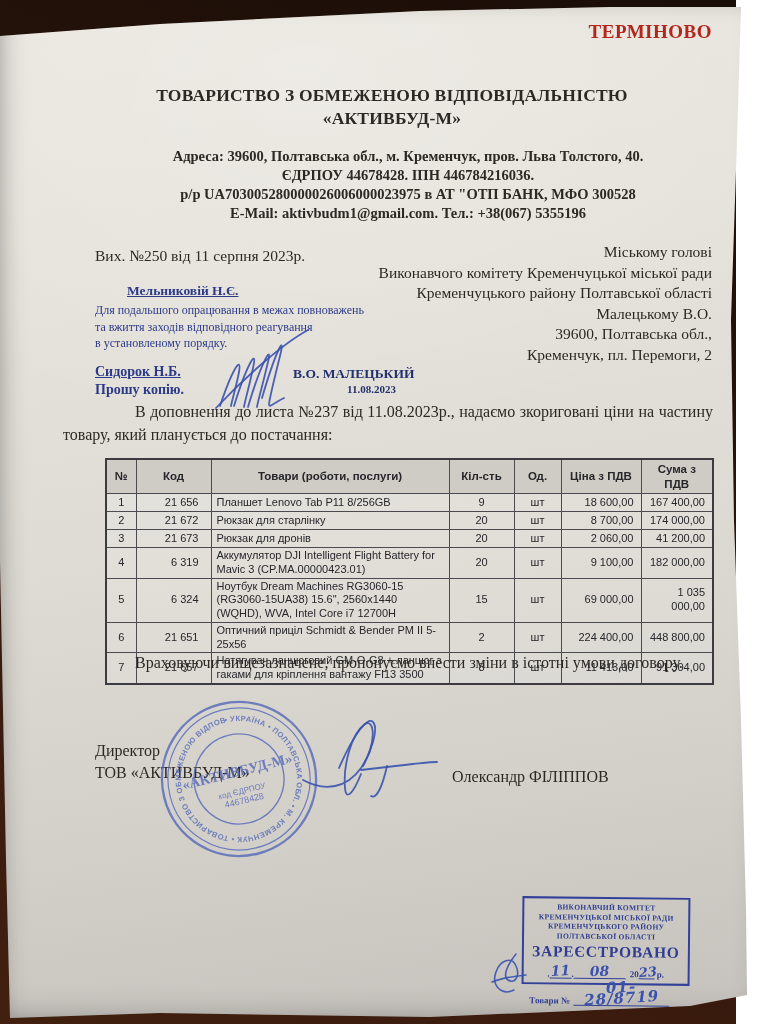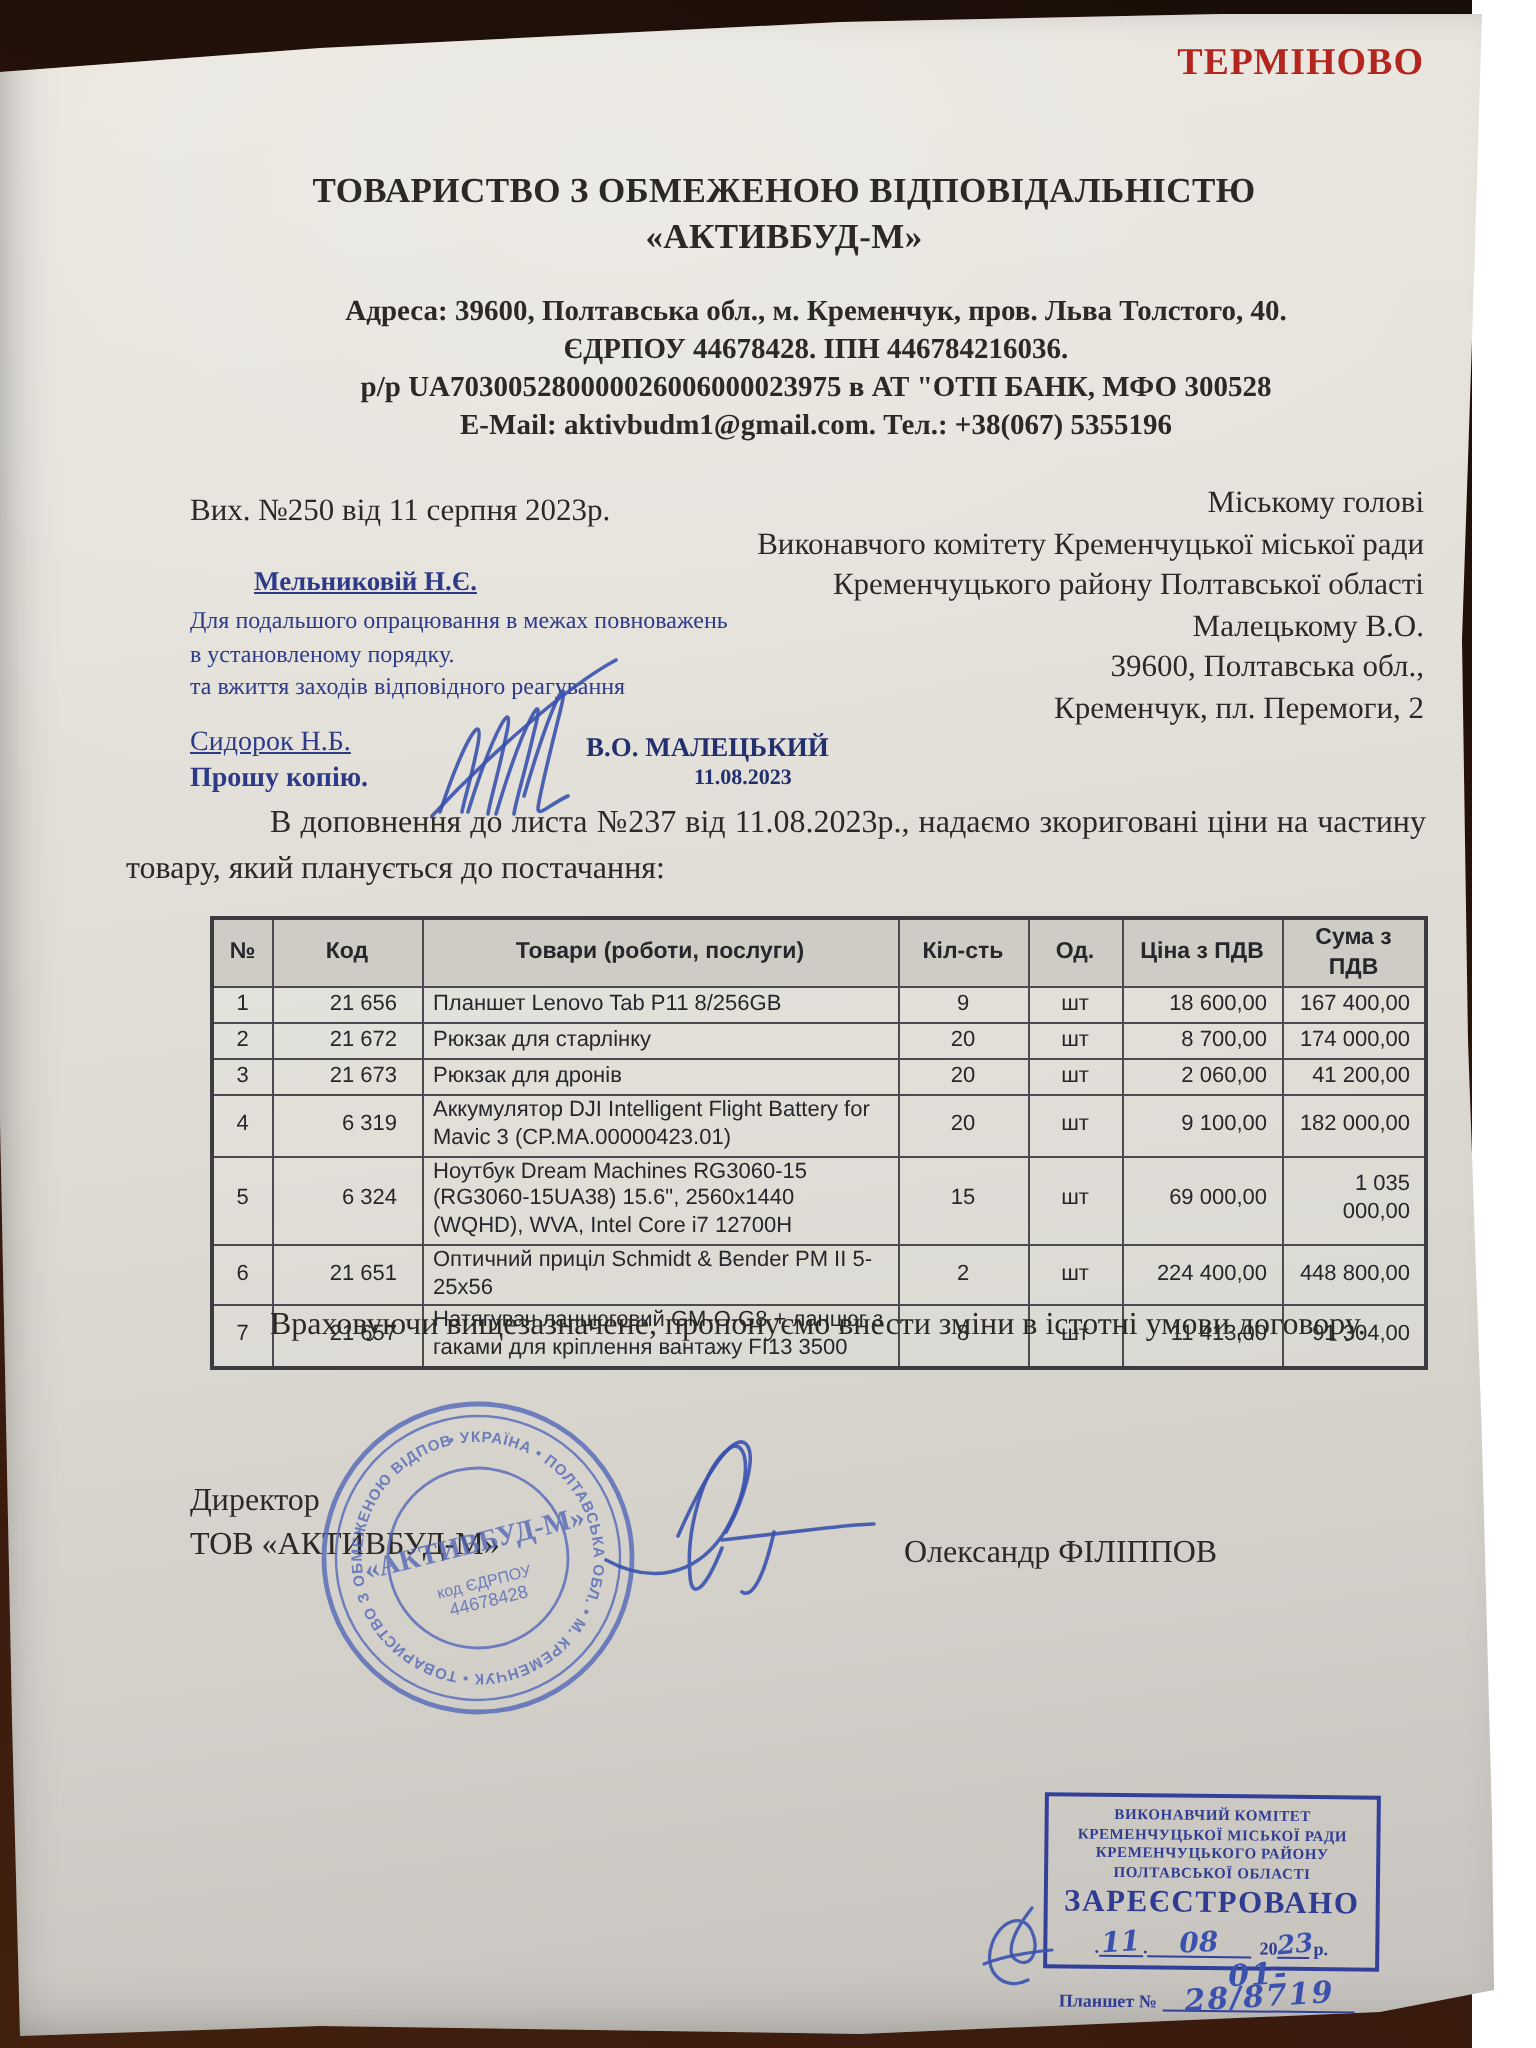--- a/index.html
+++ b/index.html
@@ -17,21 +17,21 @@
   
   .urgent{left:0;top:21px;width:712px;text-align:right;font-size:19px;font-weight:bold;color:#b2261e;letter-spacing:.5px;}
   .title{left:84px;top:84px;width:616px;text-align:center;font-size:17.5px;font-weight:bold;line-height:23px;letter-spacing:.2px;}
   .address{left:60px;top:147px;width:696px;text-align:center;font-size:14.5px;line-height:19px;font-weight:bold;}
   .ref{left:95px;top:247px;font-size:15.5px;}
   .recipient{left:300px;top:242px;width:412px;text-align:right;font-size:15.5px;line-height:20.5px;}
   
   .resolution{left:95px;top:283px;width:280px;color:#2c3a88;}
   .res-name{margin-left:32px;font-size:13.5px;font-weight:bold;text-decoration:underline;}
   .res-lines{margin-top:3px;font-size:12px;line-height:16.5px;}
-  .res-name2{margin-top:12px;font-size:14px;font-weight:normal;text-decoration:underline;}
+  .res-name2{margin-top:12px;font-size:14px;font-weight:bold;text-decoration:underline;}
   .res-request{margin-top:2px;font-size:14px;font-weight:bold;}
   .res-signer{left:293px;top:366px;font-size:13.5px;font-weight:bold;color:#23306f;}
   .res-date{left:347px;top:383px;font-size:11px;font-weight:bold;color:#23306f;}
   
   .para{width:650px;font-size:16px;line-height:22.5px;text-align:justify;text-indent:72px;}
   .para1{left:63px;top:401px;}
   .para2{left:63px;top:652px;}
   
   table.price{left:105px;top:458px;position:absolute;width:607px;border-collapse:collapse;table-layout:fixed;
     font-family:"Liberation Sans",sans-serif;font-size:11px;color:#26262b;border:2px solid #3c3c40;}
@@ -90,22 +90,22 @@
       <div>Кременчуцького району Полтавської області</div>
       <div>Малецькому В.О.</div>
       <div>39600, Полтавська обл.,</div>
       <div>Кременчук, пл. Перемоги, 2</div>
     </div>
 
     <div class="abs resolution">
       <div class="res-name">Мельниковій Н.Є.</div>
       <div class="res-lines">
         <div>Для подальшого опрацювання в межах повноважень</div>
+        <div>та вжиття заходів відповідного реагування</div>
         <div>в установленому порядку.</div>
-        <div>та вжиття заходів відповідного реагування</div>
       </div>
       <div class="res-name2">Сидорок Н.Б.</div>
       <div class="res-request">Прошу копію.</div>
     </div>
     <div class="abs res-signer">В.О. МАЛЕЦЬКИЙ</div>
     <div class="abs res-date">11.08.2023</div>
 
     <svg class="abs sig" style="left:212px;top:328px;" width="125" height="82" viewBox="0 0 125 82">
       <path d="M8,78 C20,42 30,26 27,44 C24,60 20,72 19,78"></path>
       <path d="M22,78 C35,36 46,18 41,40 C37,60 33,72 32,79"></path>
@@ -247,21 +247,21 @@
       <div class="reg-dateline">
         <span>.</span>
         <span class="seg" style="width:22px;"><span class="hw hw-day">11</span></span>
         <span>.</span>
         <span class="seg" style="width:52px;"><span class="hw hw-mon">08</span></span>
         <span style="margin-left:4px;">20</span>
         <span class="seg" style="width:16px;"><span class="hw hw-yr">23</span></span>
         <span style="margin-left:2px;">р.</span>
       </div>
       <div class="reg-inline">
-        <span>Планшет №</span>
+        <span>Товари №</span>
         <span class="seg" style="width:96px;margin-left:3px;"><span class="hw hw-num">01-28/8719</span></span>
       </div>
     </div>
 
     <svg class="abs initials" style="left:486px;top:948px;" width="46" height="52" viewBox="0 0 46 52">
       <path d="M30,6 C22,16 16,28 22,32 C30,37 34,26 30,18 C26,8 14,12 10,24 C5,38 16,48 28,42"></path>
       <path d="M6,34 C16,30 30,28 40,27"></path>
     </svg>
 
   </div>

